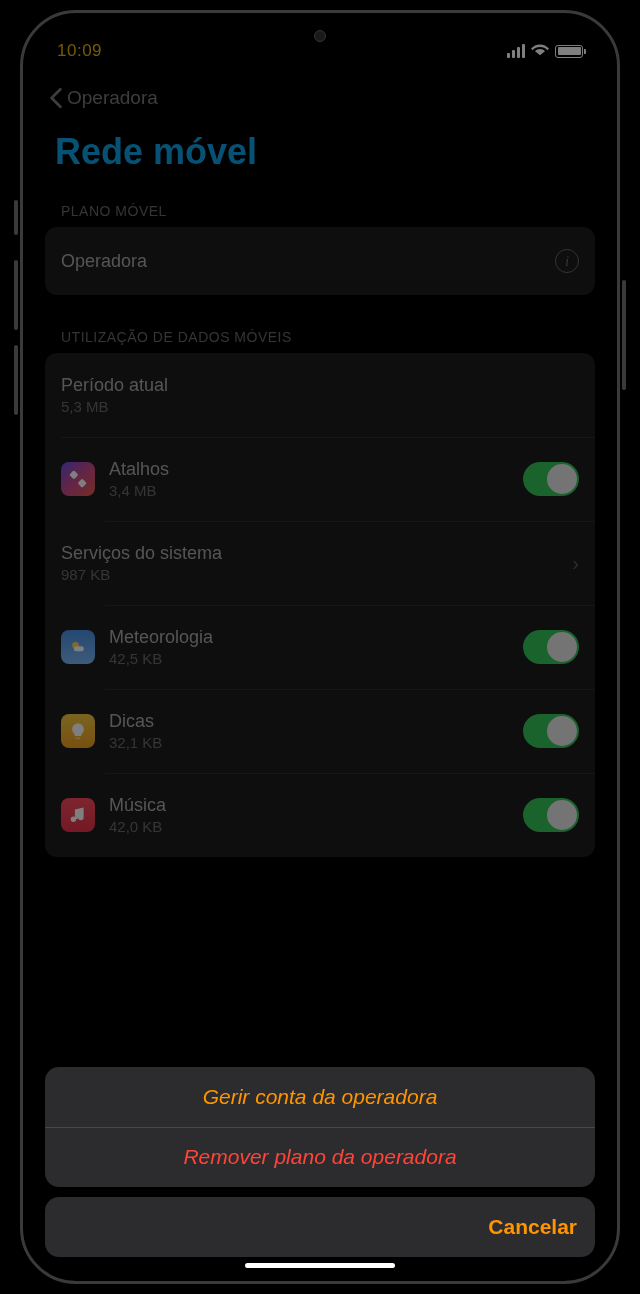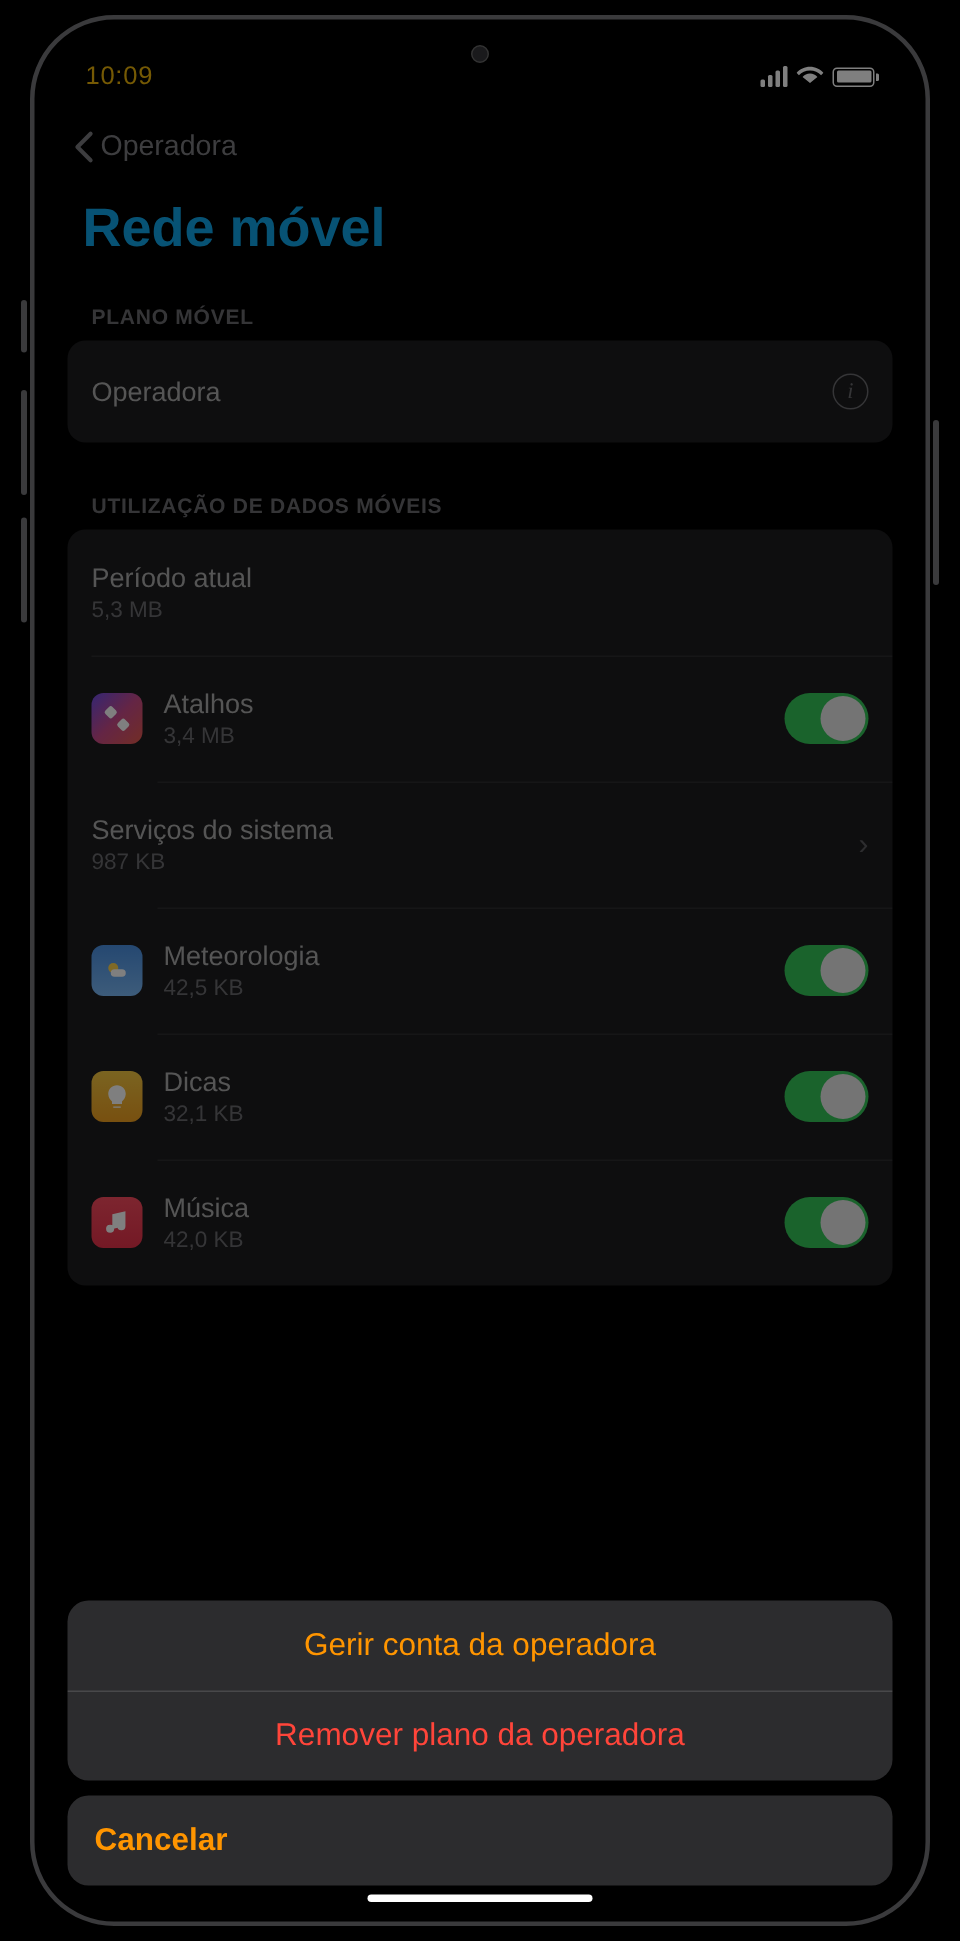--- a/index.html
+++ b/index.html
@@ -26,21 +26,21 @@
     
     .dimmed-layer { position: absolute; top: 0; left: 0; right: 0; bottom: 0; background: rgba(0,0,0,0.5); z-index: 5; }
     
     .content { padding: 0 8px; position: relative; }
     
     .nav-back { display: flex; align-items: center; gap: 4px; padding: 20px 14px 10px; color: #7a7a7e; font-size: 19px; }
     .chevron-back { width: 14px; height: 22px; }
     
     .page-title { font-size: 36px; font-weight: 700; color: #0ea5e9; padding: 12px 20px 24px; }
     
-    .section-header { color: #6a6a6e; font-size: 14px; font-weight: 700; letter-spacing: 0.5px; padding: 6px 26px 8px; text-transform: uppercase; }
+    .section-header { color: #6a6a6e; font-size: 14px; font-weight: 400; letter-spacing: 0.5px; padding: 6px 26px 8px; text-transform: uppercase; }
     
     .cell-group { background: #1c1c1e; border-radius: 12px; margin: 0 10px 28px; overflow: hidden; }
     .cell { display: flex; align-items: center; padding: 22px 16px; min-height: 50px; position: relative; }
     .cell + .cell::before { content: ''; position: absolute; top: 0; left: 16px; right: 0; height: 0.5px; background: #2c2c2e; }
     .cell.with-icon + .cell.with-icon::before { left: 60px; }
     
     .cell-text { flex: 1; display: flex; flex-direction: column; gap: 2px; }
     .cell-label { color: #aaa; font-size: 18px; }
     .cell-sub { color: #6a6a6e; font-size: 15px; }
     
@@ -54,25 +54,25 @@
     .icon-tips { background: linear-gradient(180deg, #f5c842 0%, #f0a020 100%); }
     .icon-music { background: linear-gradient(180deg, #fa4b5f 0%, #e8324a 100%); }
     
     .toggle { width: 56px; height: 34px; background: #34c759; border-radius: 17px; position: relative; flex-shrink: 0; }
     .toggle-knob { width: 30px; height: 30px; background: #e8e8e8; border-radius: 50%; position: absolute; top: 2px; right: 2px; }
     
     .chevron-right { color: #5a5a5e; font-size: 20px; margin-left: 8px; }
     
     .action-sheet { position: absolute; bottom: 20px; left: 18px; right: 18px; z-index: 10; }
     .sheet-group { background: #2c2c2e; border-radius: 14px; overflow: hidden; margin-bottom: 10px; }
-    .sheet-btn { padding: 18px; text-align: center; font-size: 21px; position: relative; }
+    .sheet-btn { padding: 18px; text-align: center; font-size: 21px; position: relative; font-style: italic; }
     .sheet-btn + .sheet-btn::before { content: ''; position: absolute; top: 0; left: 0; right: 0; height: 0.5px; background: #48484a; }
     .sheet-btn.primary { color: #ff9500; }
     .sheet-btn.destructive { color: #ff453a; }
-    .cancel-btn { background: #2c2c2e; border-radius: 14px; padding: 18px; text-align: left; font-size: 21px; font-weight: 600; color: #ff9500; }
+    .cancel-btn { background: #2c2c2e; border-radius: 14px; padding: 18px; text-align: right; font-size: 21px; font-weight: 600; color: #ff9500; }
     
     .home-indicator { position: absolute; bottom: 9px; left: 50%; transform: translateX(-50%); width: 150px; height: 5px; background: #fff; border-radius: 3px; z-index: 20; }
     
     .side-btn { position: absolute; background: #3a3a3c; border-radius: 2px; }
     .side-btn.left1 { left: 14px; top: 200px; width: 4px; height: 35px; }
     .side-btn.left2 { left: 14px; top: 260px; width: 4px; height: 70px; }
     .side-btn.left3 { left: 14px; top: 345px; width: 4px; height: 70px; }
     .side-btn.right1 { right: 14px; top: 280px; width: 4px; height: 110px; }
   </style>
 </head>

